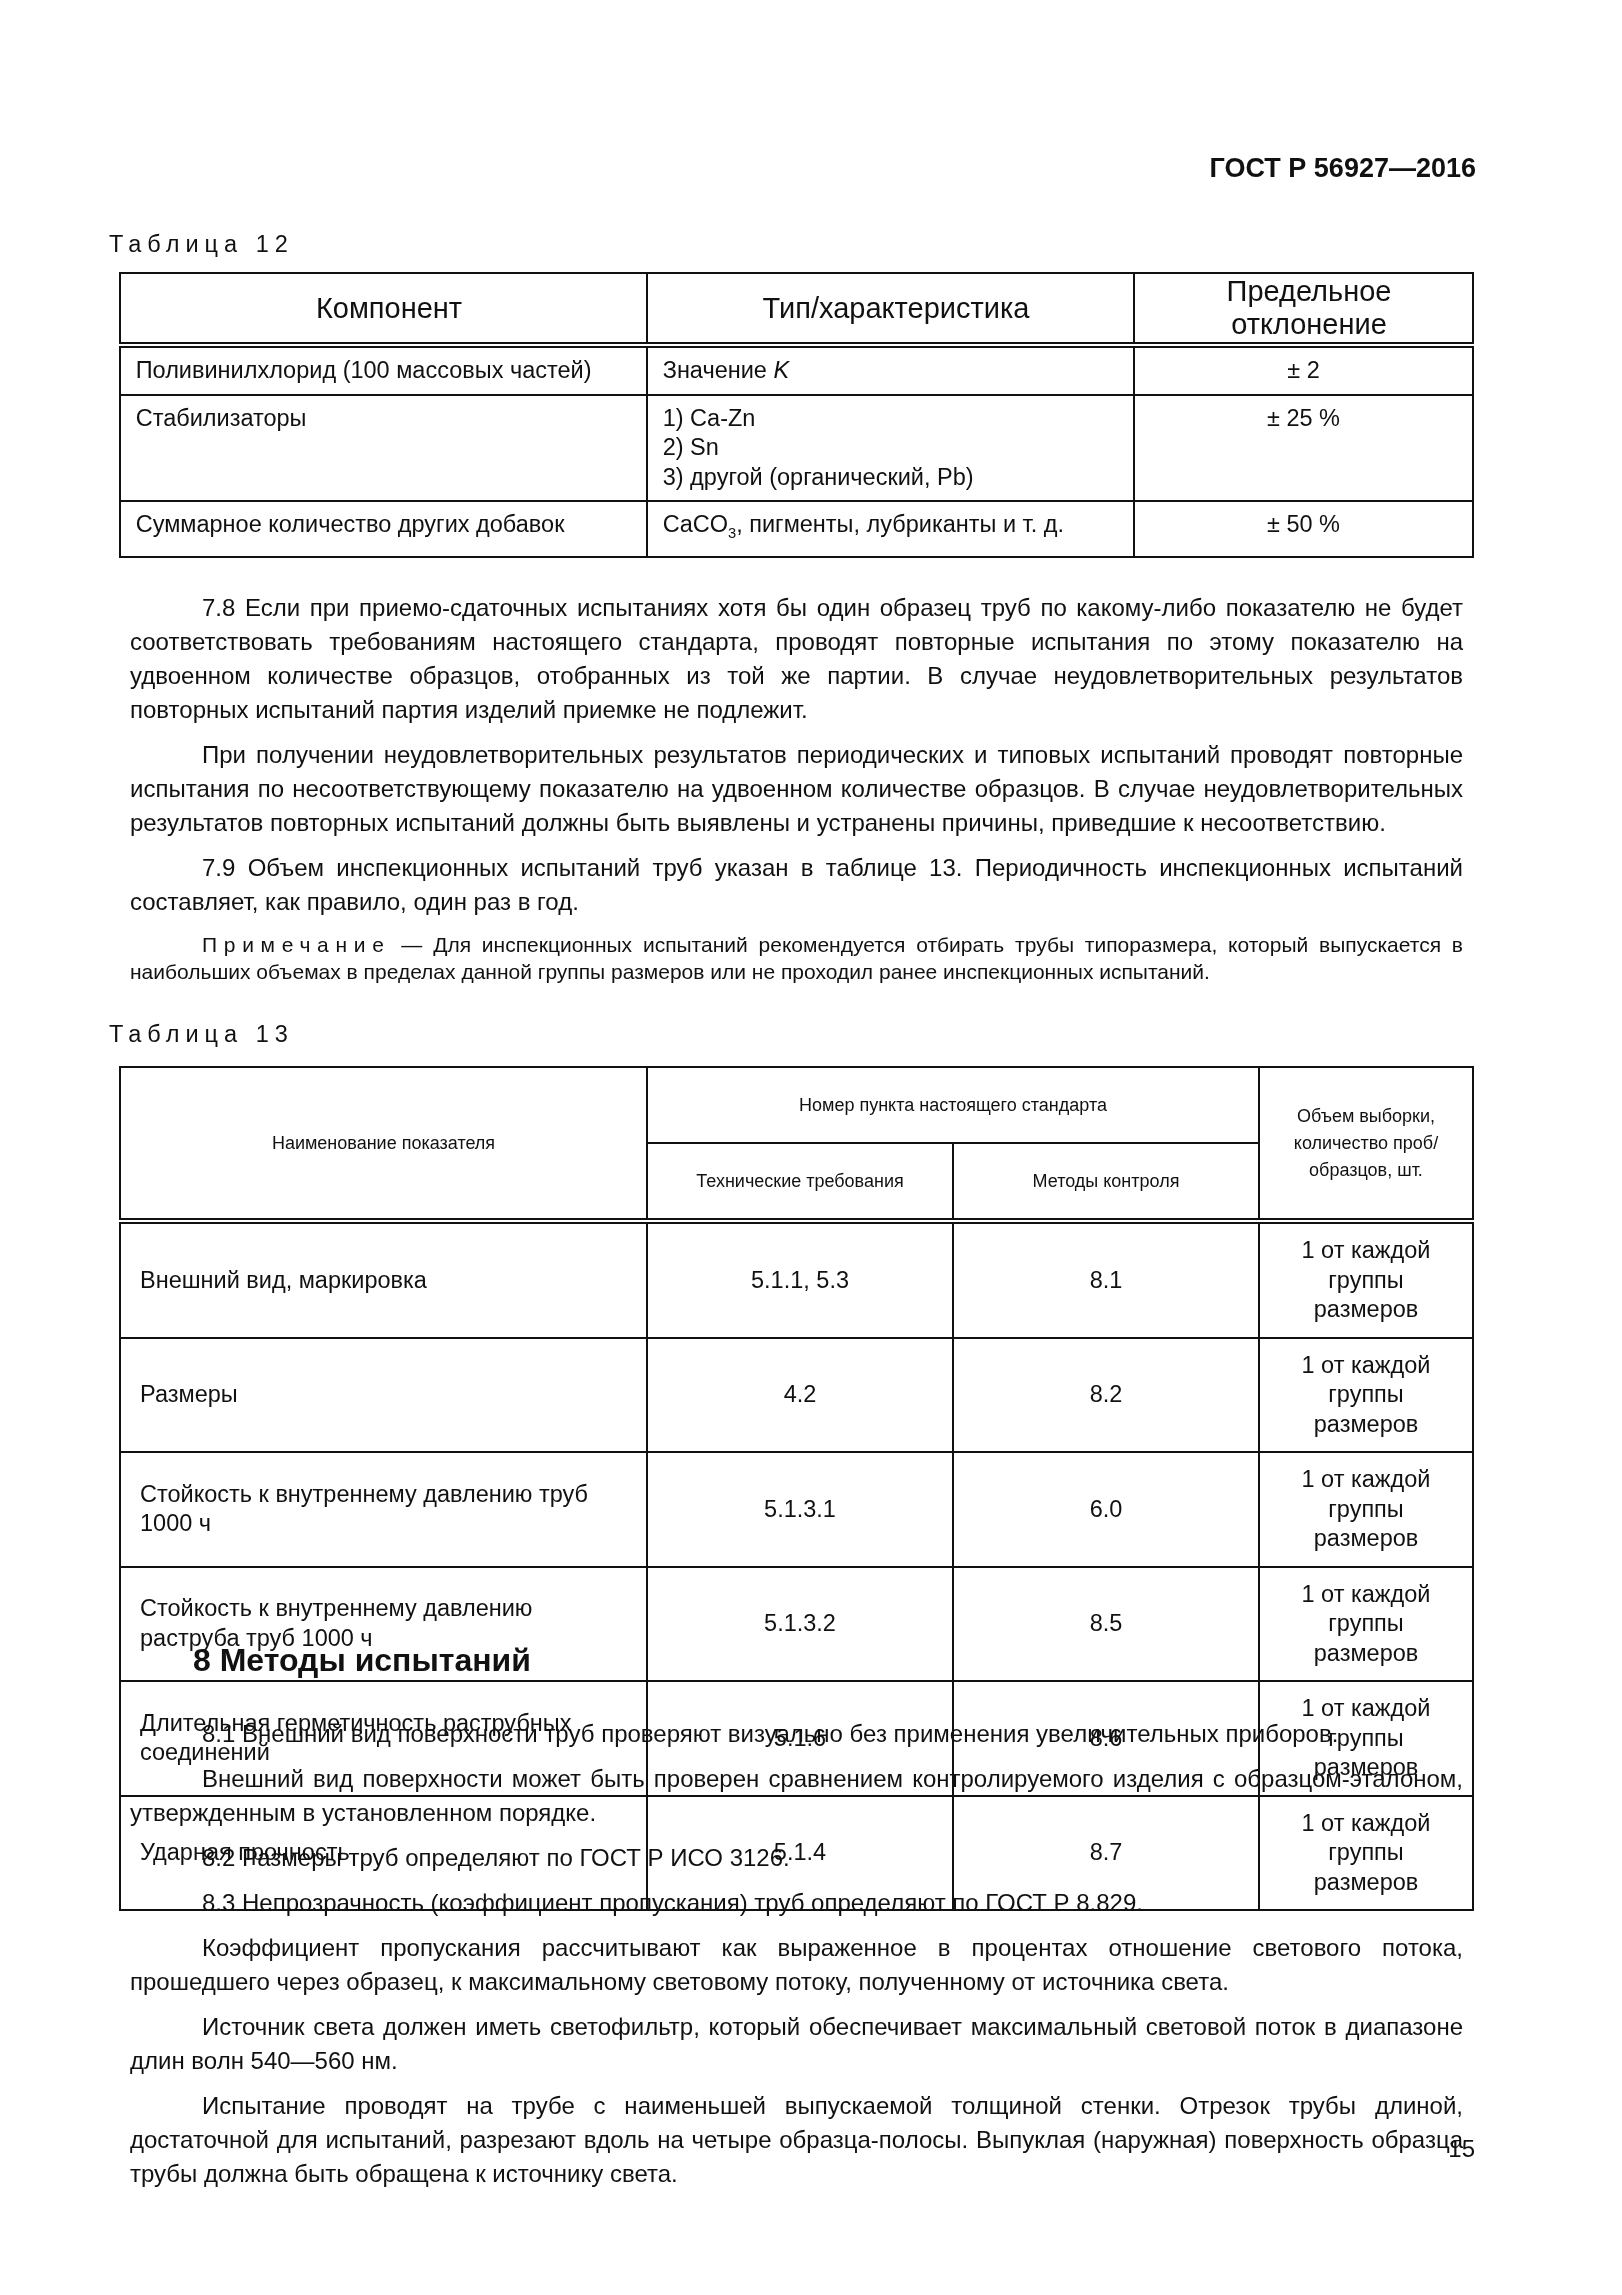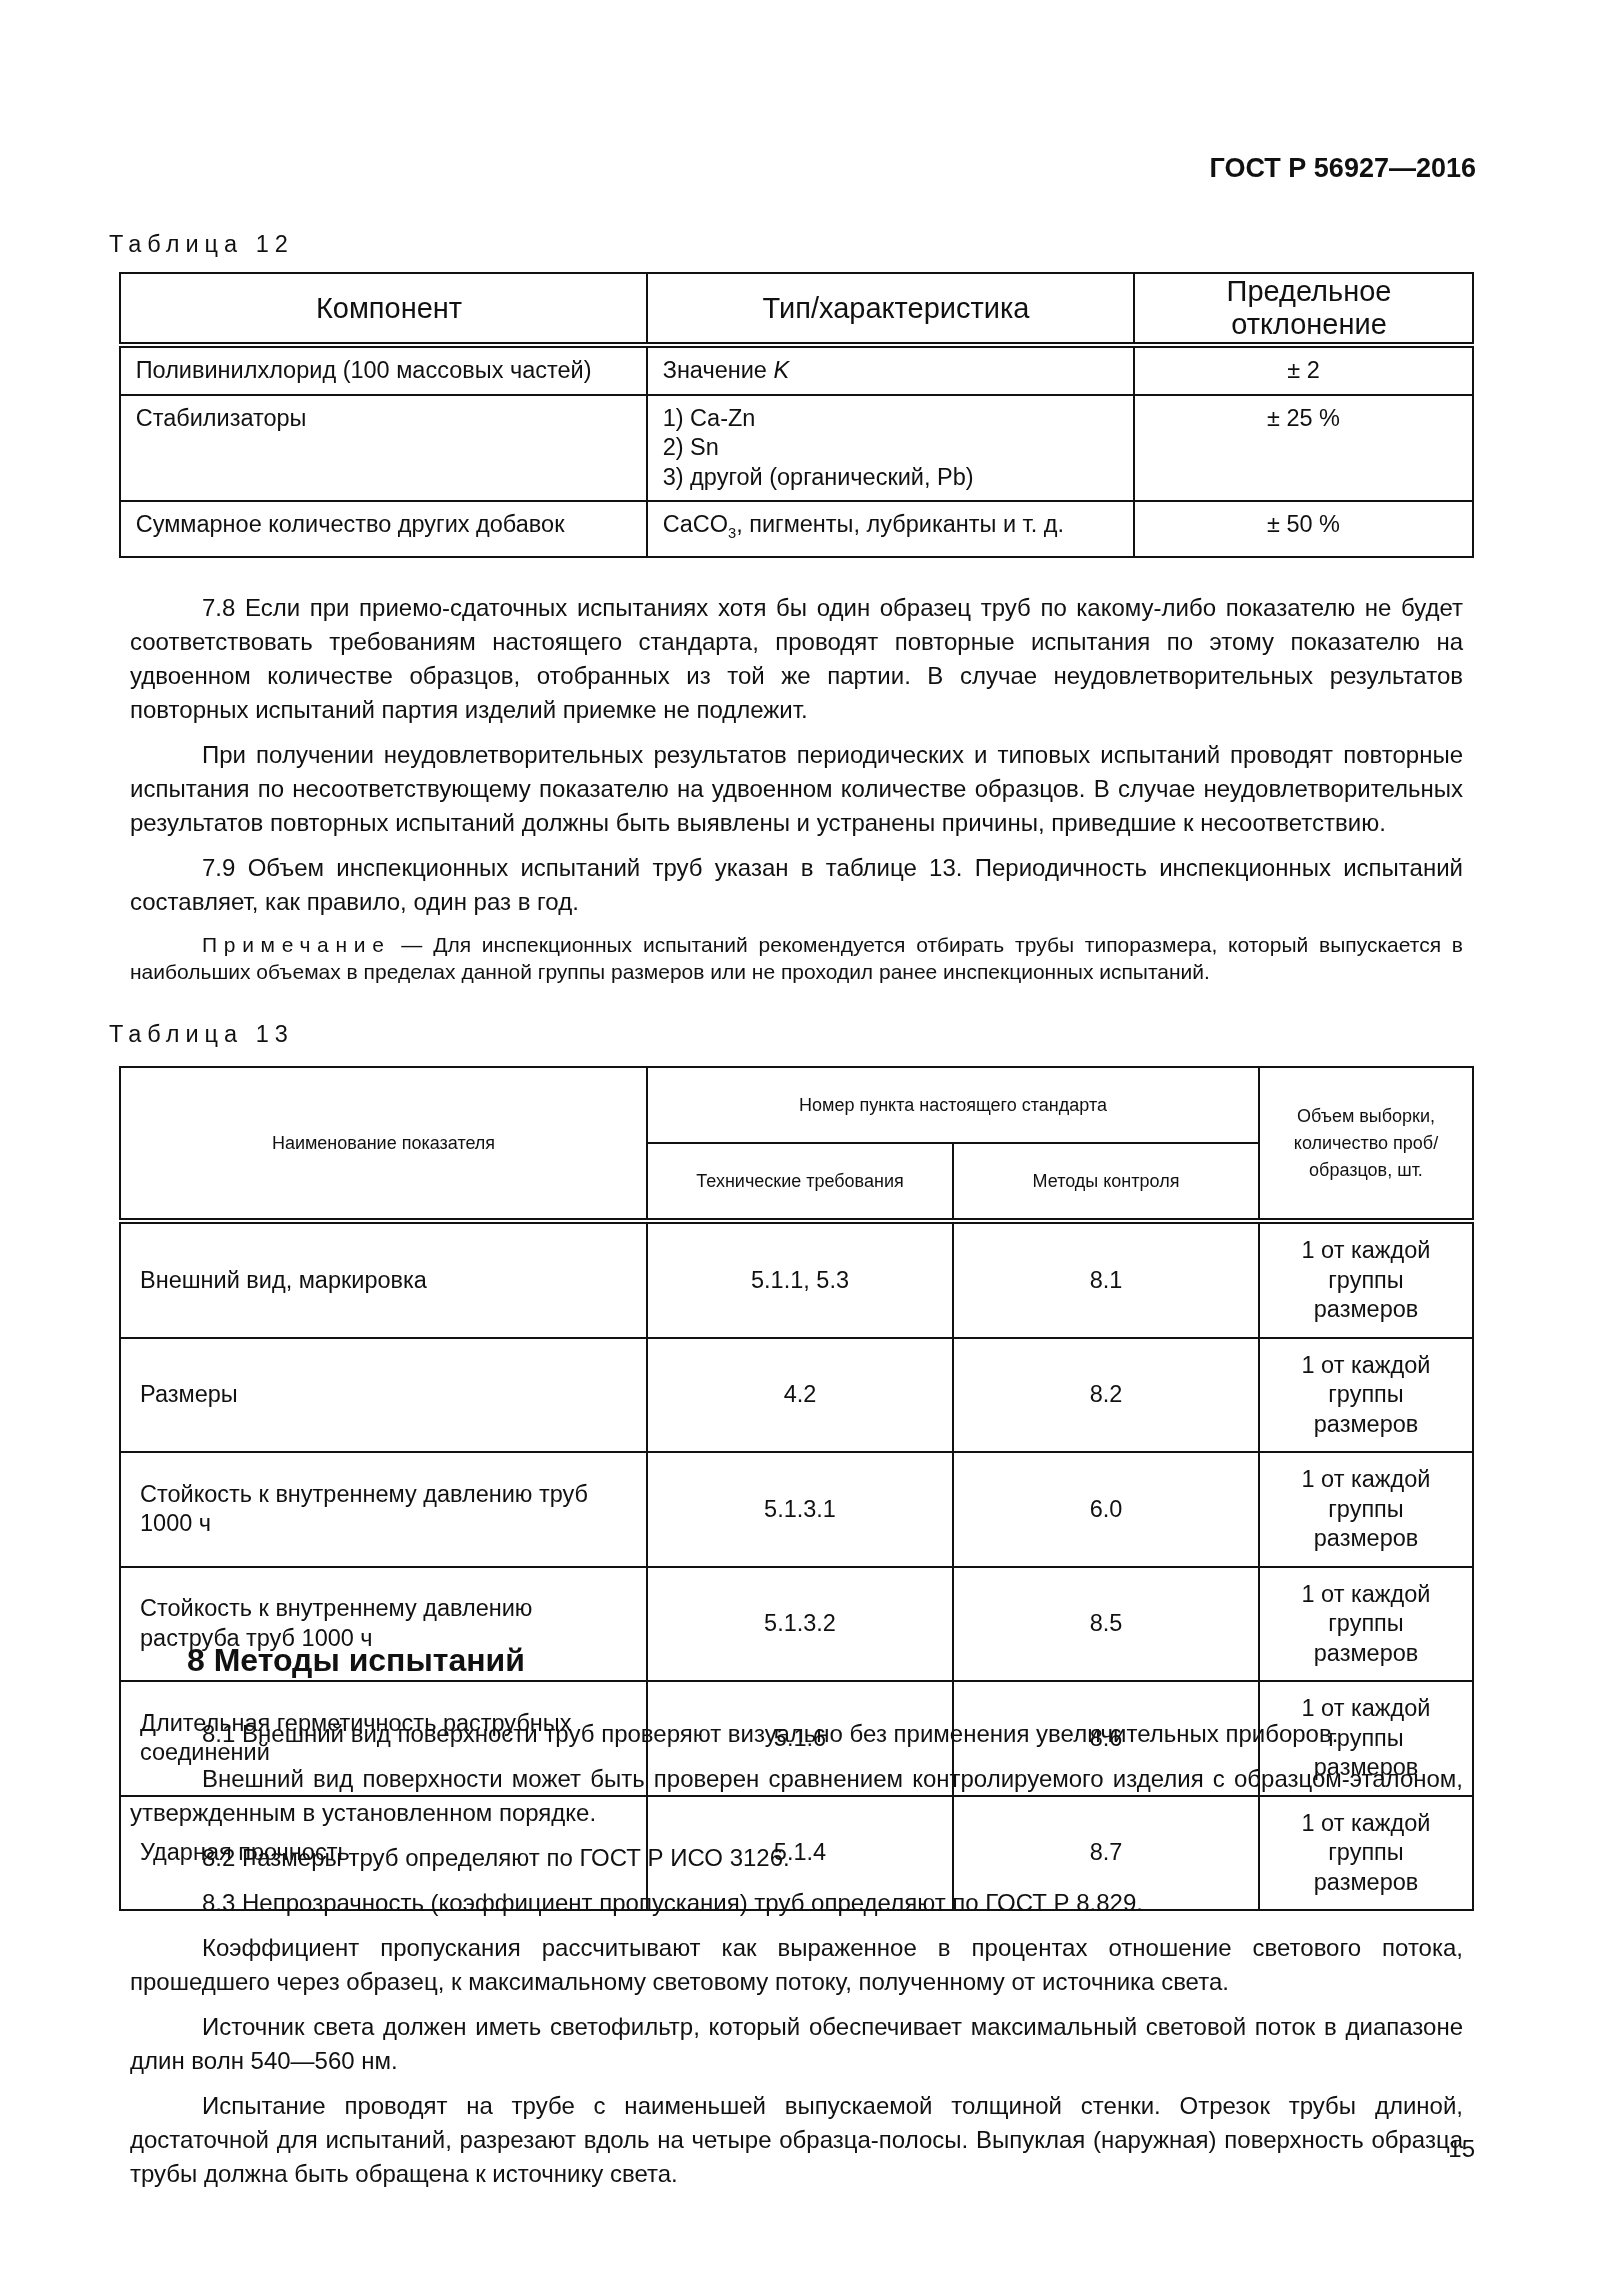--- a/index.html
+++ b/index.html
@@ -14,21 +14,21 @@
   #t12 td{padding:8px 14.7px;line-height:29.5px;}
   #t12 thead tr{border-bottom:6px double #111;}
   #t13 th{vertical-align:middle;font-size:18px;line-height:27px;}
   #t13 td{padding:12px 19px;line-height:29.5px;vertical-align:middle;}
   #t13 thead tr.r2{border-bottom:6px double #111;}
   .c{text-align:center;}
   .para{left:119px;width:1355px;font-size:24px;line-height:34px;text-align:justify;}
   .para p{margin:11px;text-indent:72px;}
   .note{font-size:21px;line-height:27px;}
   .sp{letter-spacing:6.7px;}
-  .h2{left:187px;top:1642px;font-size:32px;font-weight:bold;}
+  .h2{left:193px;top:1642px;font-size:32px;font-weight:bold;}
   .pg{right:148px;top:2135px;font-size:24px;}
   sub{font-size:14.7px;}
 </style>
 </head>
 <body>
 
 <div class="abs hdr">ГОСТ Р 56927—2016</div>
 
 <div class="abs cap" style="top:231px">Таблица  12</div>
 <table id="t12" style="top:272px">

